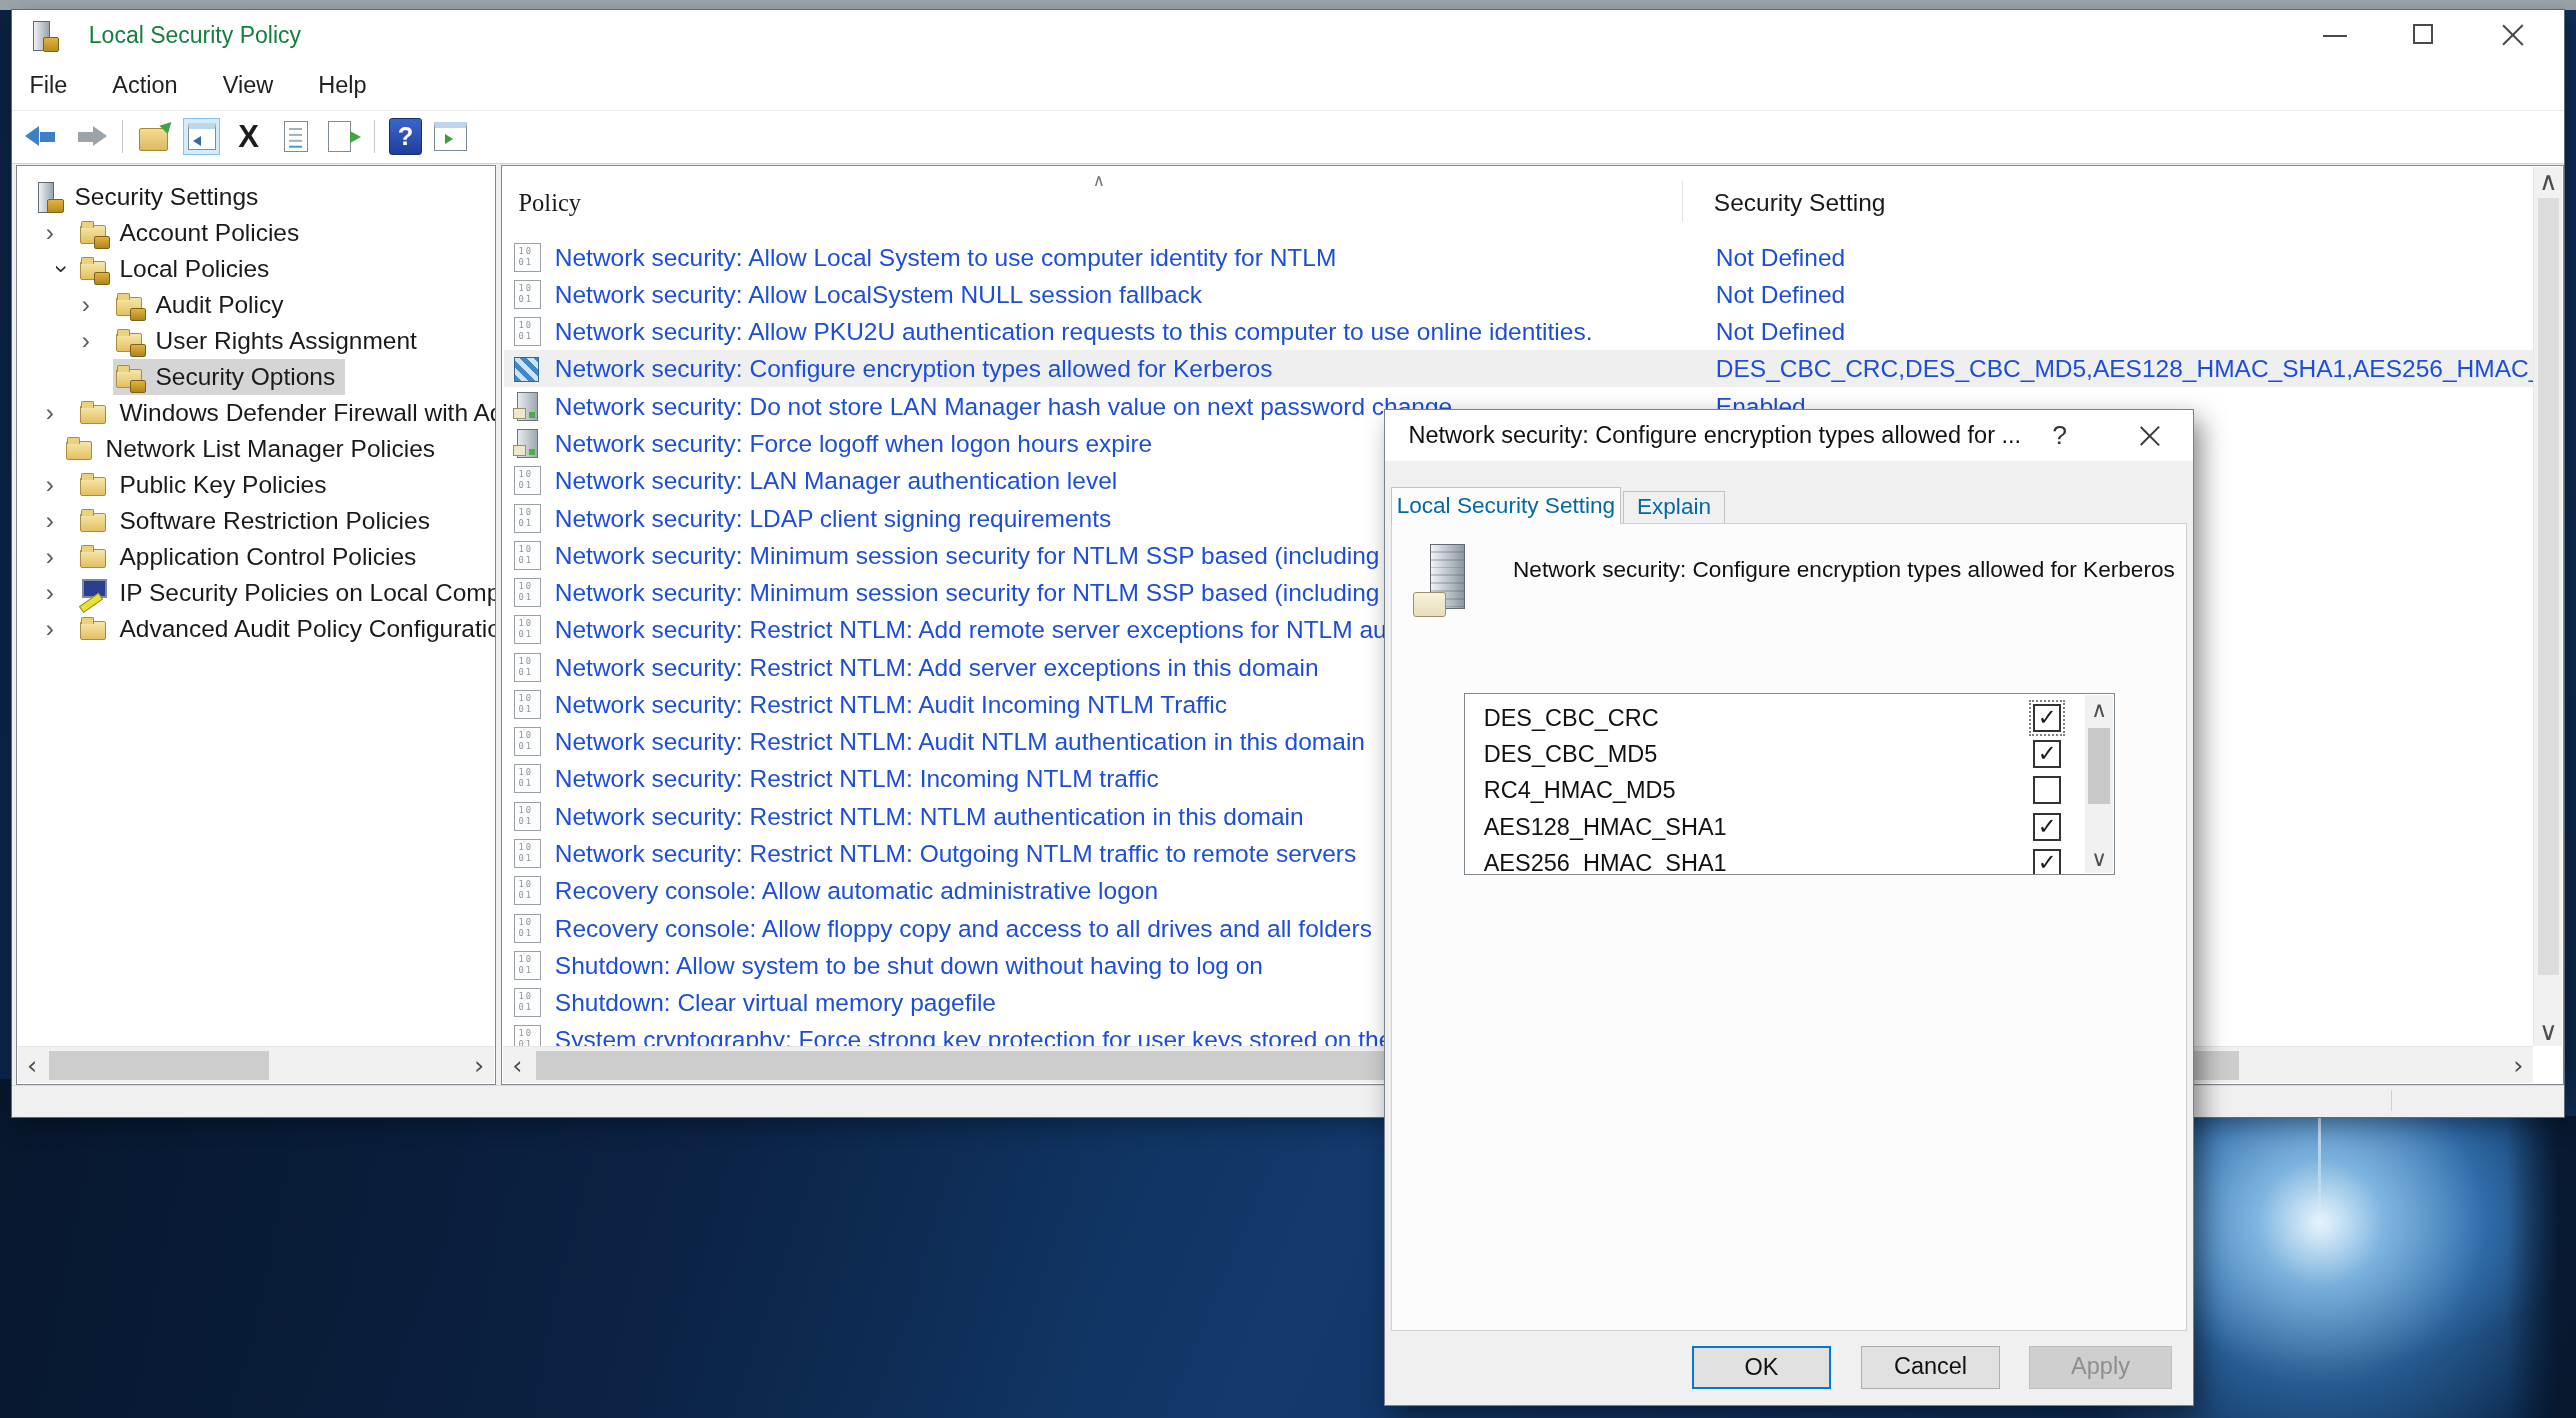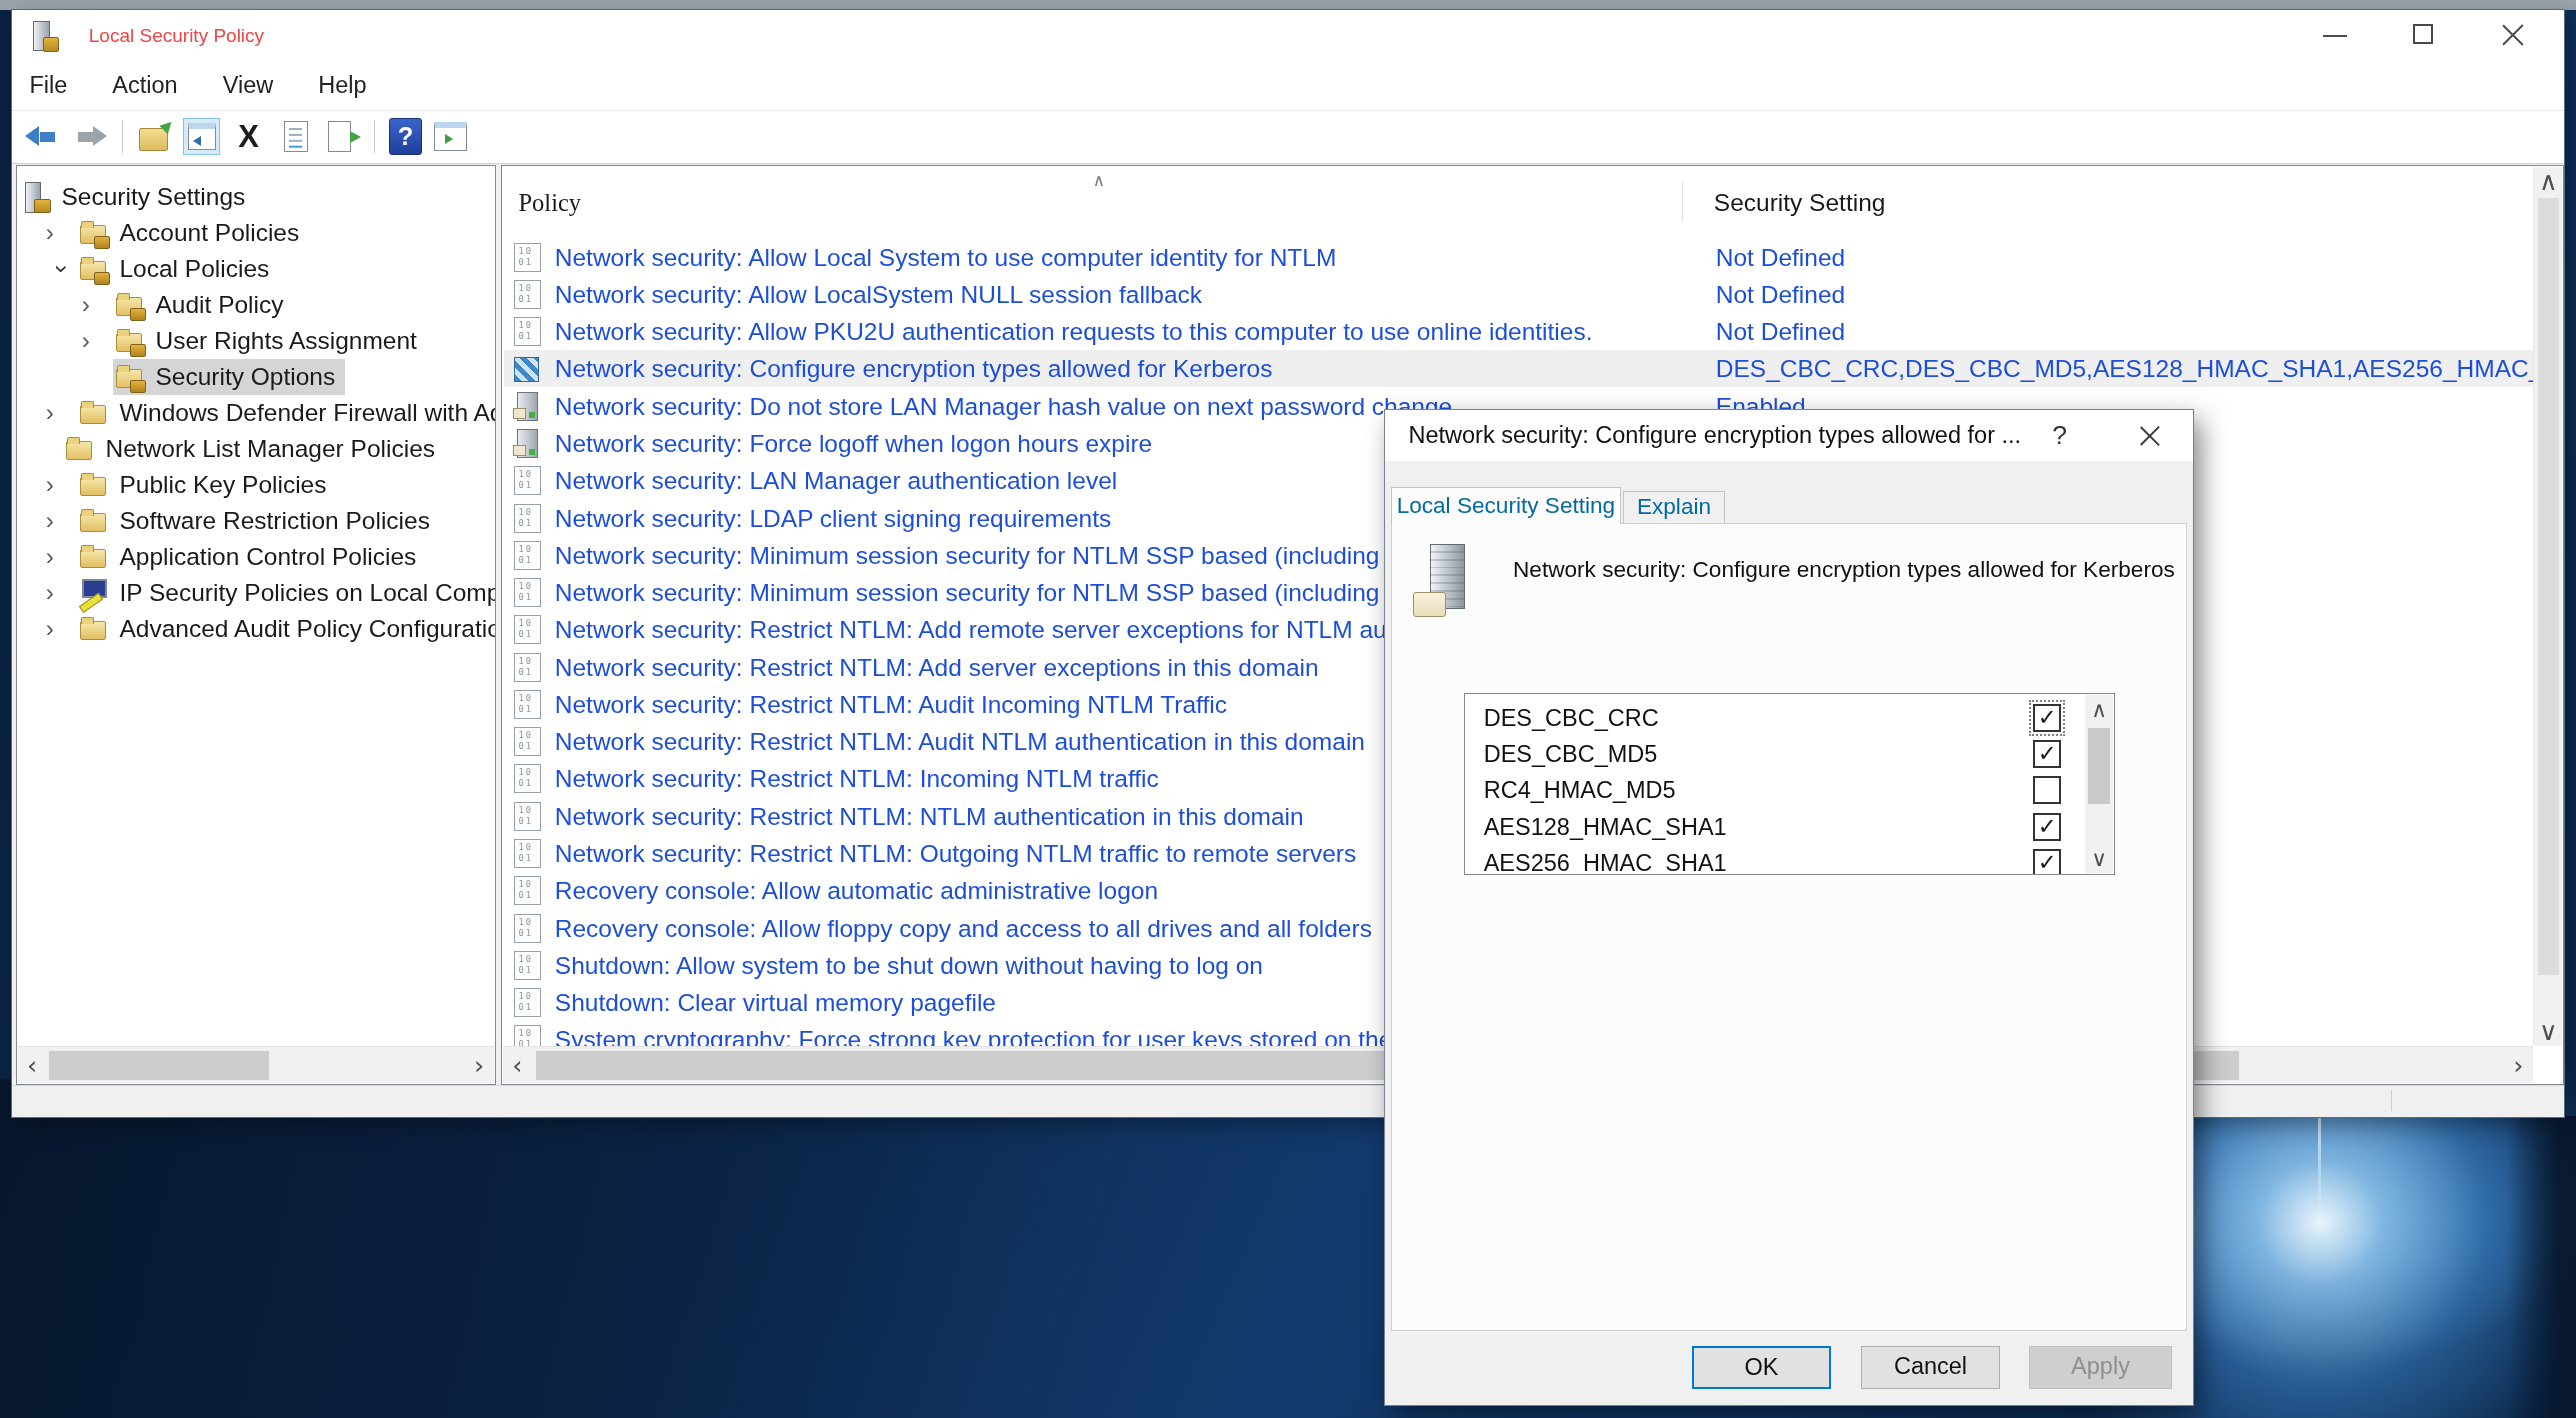--- a/index.html
+++ b/index.html
@@ -12,21 +12,21 @@
   #wp-dark-bl{left:0;top:1079px;width:1570px;bottom:0;background:linear-gradient(100deg,rgba(4,12,26,.55),rgba(4,12,26,0) 70%);}
   #wp-tri{left:2040px;top:1069px;width:549px;height:353px;background:radial-gradient(closest-side at 52% 42%,rgba(110,185,245,.65),rgba(70,150,225,.35) 55%,rgba(40,110,190,0) 100%);}
   #wp-glow{left:1928px;top:830px;width:785px;height:785px;background:radial-gradient(closest-side,rgba(240,250,255,.95),rgba(150,205,245,.75) 16%,rgba(70,150,225,.45) 42%,rgba(40,110,190,0) 75%);}
   #wp-beam{left:2318px;top:1107px;width:2.9px;height:128px;background:linear-gradient(rgba(225,243,255,.9),rgba(225,243,255,0));}
   #wp-right-dark{left:2507px;top:1116px;right:0;bottom:0;background:linear-gradient(90deg,rgba(10,30,60,0),rgba(7,22,44,.9) 75%);}
   #top-strip{left:0;top:0;right:0;height:9.8px;background:#9aa2aa;}
 
   
   #mainwin{position:absolute;left:11.8px;top:9.8px;width:2552px;height:1107px;background:#f0f0f0;box-shadow:0 0 0 1px #5d6b79,5.9px 7.8px 21.6px rgba(0,0,0,.35);}
   .titlebar{position:absolute;left:0;top:0;right:0;height:51px;background:#fff;}
-  .app-title{position:absolute;left:77px;top:0;height:51px;line-height:51px;font-size:19px;color:#ef4444;white-space:nowrap;}
+  .app-title{position:absolute;left:77px;top:0;height:51px;line-height:51px;font-size:23px;color:#15803d;white-space:nowrap;}
   .wbtn{position:absolute;top:0;width:77px;height:51px;}
   .wbtn-min{left:2286px;} .wbtn-max{left:2374px;} .wbtn-close{left:2462px;}
   .glyph-min{position:absolute;left:25.5px;top:25.5px;width:23.5px;height:2px;background:#4a4a4a;}
   .glyph-max{position:absolute;left:27.5px;top:14.7px;width:19.6px;height:19.6px;border:2px solid #4a4a4a;box-sizing:border-box;}
   .xbar{position:absolute;left:25.5px;top:24.5px;width:27.5px;height:2px;background:#4a4a4a;}
   .xbar.a{transform:rotate(45deg);} .xbar.b{transform:rotate(-45deg);}
 
   .menubar{position:absolute;left:0;top:51px;right:0;height:49px;background:#fff;border-bottom:1px solid #ededed;display:flex;align-items:center;padding-left:17.7px;gap:45px;font-size:23.5px;color:#222;}
   .menu-item{cursor:default;}
 
@@ -170,21 +170,21 @@
         <span class="tbi delete-icon">X</span>
         <span class="tbi properties-icon"></span>
         <span class="tbi export-list-icon"></span>
         <span class="tb-sep"></span>
         <span class="tbi help-icon">?</span>
         <span class="tbi action-pane-toggle-icon"></span>
       </div>
 
     <div class="treepanel">
       <div class="tree-items" id="tree-items">
-          <div class="tree-row" style="padding-left: 2px;">
+          <div class="tree-row" style="padding-left: 15px;">
             <span class="tree-hl">
               <span class="ticon server-lock-icon"></span>
               <span class="tlabel">Security Settings</span>
             </span>
           </div>
           <div class="tree-row" style="padding-left: 29px;">
             <span class="chev">›</span>
             <span class="tree-hl">
               <span class="ticon folder-lock-icon">
                 <i class="lock"></i>

